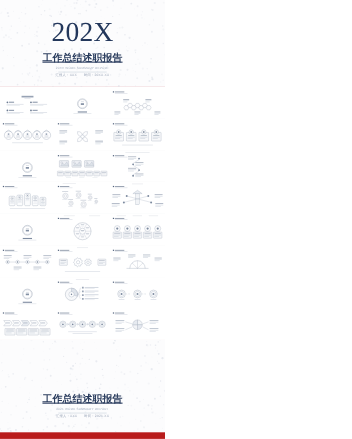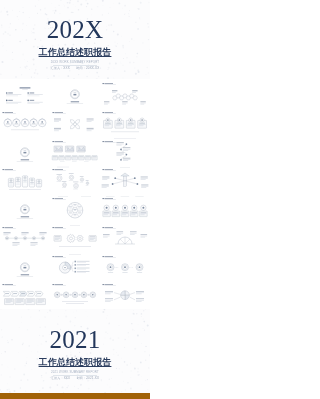--- a/index.html
+++ b/index.html
@@ -1,19 +1,19 @@
 <!DOCTYPE html>
 <html><head>
 <meta charset="utf-8">
 <title>deck</title>
 <style>
 *{margin:0;padding:0;box-sizing:border-box;}
 html,body{width:150px;height:399px;overflow:hidden;}
 body{font-family:"Liberation Sans",sans-serif;background:#ffffff;-webkit-font-smoothing:antialiased;}
-#page{position:relative;width:150px;height:399px;background:#a16207;}
+#page{position:relative;width:150px;height:399px;background:#b91c1c;}
 
 
 .hero{position:relative;width:150px;overflow:hidden;background:#fcfcfd;}
 #hero-top{height:79px;}
 #hero-bot{height:84px;}
 .hero .specks{position:absolute;left:0;top:0;width:150px;height:100%;}
 .hero .inner{position:absolute;left:0;right:0;top:0;bottom:0;z-index:3;}
 .hero .inner>div{position:absolute;left:0;right:0;text-align:center;}
 .hero .year{font-family:"Liberation Serif",serif;font-size:25px;line-height:25px;color:#23375b;
   letter-spacing:0.2px;font-weight:400;}
@@ -1264,20 +1264,19 @@
         <circle cx="91.6" cy="40.4" r="0.69" fill="#c7cedb" fill-opacity="0.39"></circle>
         <circle cx="147.9" cy="80.3" r="0.34" fill="#c7cedb" fill-opacity="0.28"></circle>
         <circle cx="110.2" cy="5.6" r="0.26" fill="#c7cedb" fill-opacity="0.13"></circle>
         <circle cx="21.6" cy="8.2" r="0.58" fill="#c7cedb" fill-opacity="0.12"></circle>
         <circle cx="105.0" cy="29.0" r="0.31" fill="#c7cedb" fill-opacity="0.30"></circle>
         <circle cx="26.4" cy="54.2" r="0.68" fill="#c7cedb" fill-opacity="0.37"></circle>
         <circle cx="62.5" cy="78.4" r="0.97" fill="#c7cedb" fill-opacity="0.27"></circle>
         <circle cx="141.8" cy="75.7" r="0.26" fill="#c7cedb" fill-opacity="0.34"></circle>
       </svg>
     <div class="inner">
-      <div class="year">2021</div>
       <div class="cn">工作总结述职报告</div>
       <div class="en">2021 WORK SUMMARY REPORT</div>
       <div class="rule"></div>
       <div class="meta">汇报人：XXX  时间：2021.XX</div>
     </div>
   </div>
 </div>
 
 </body></html>

